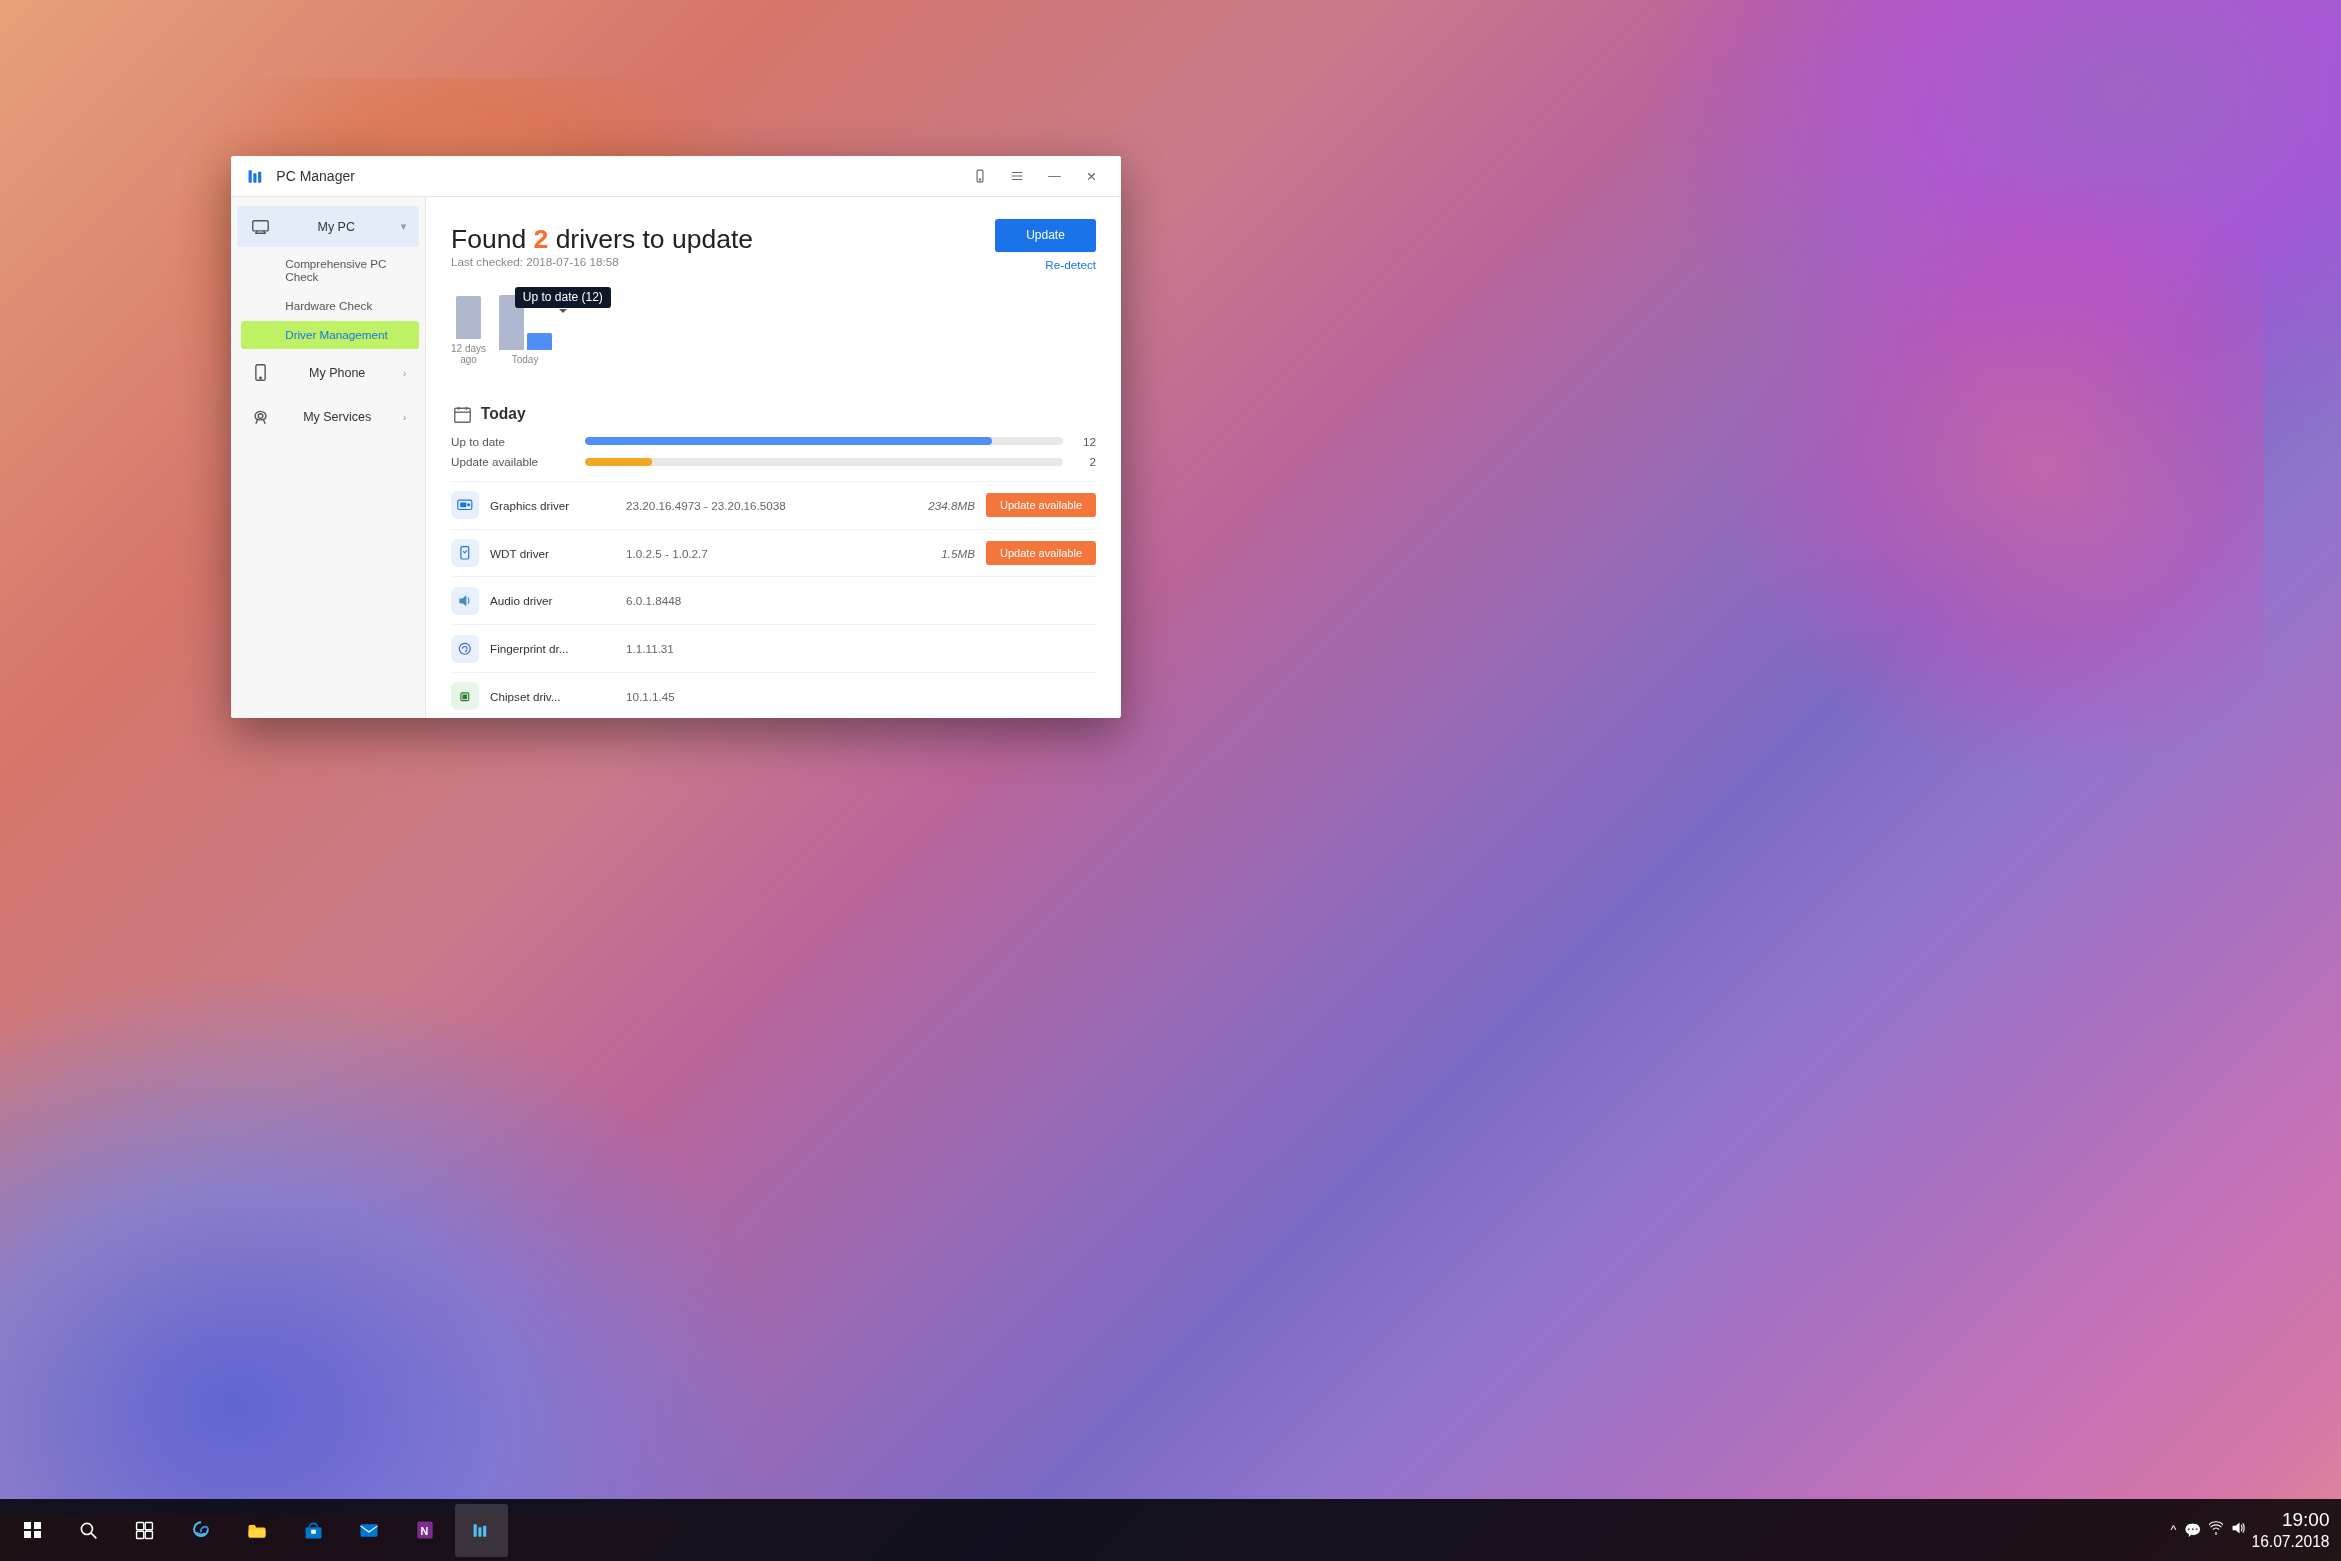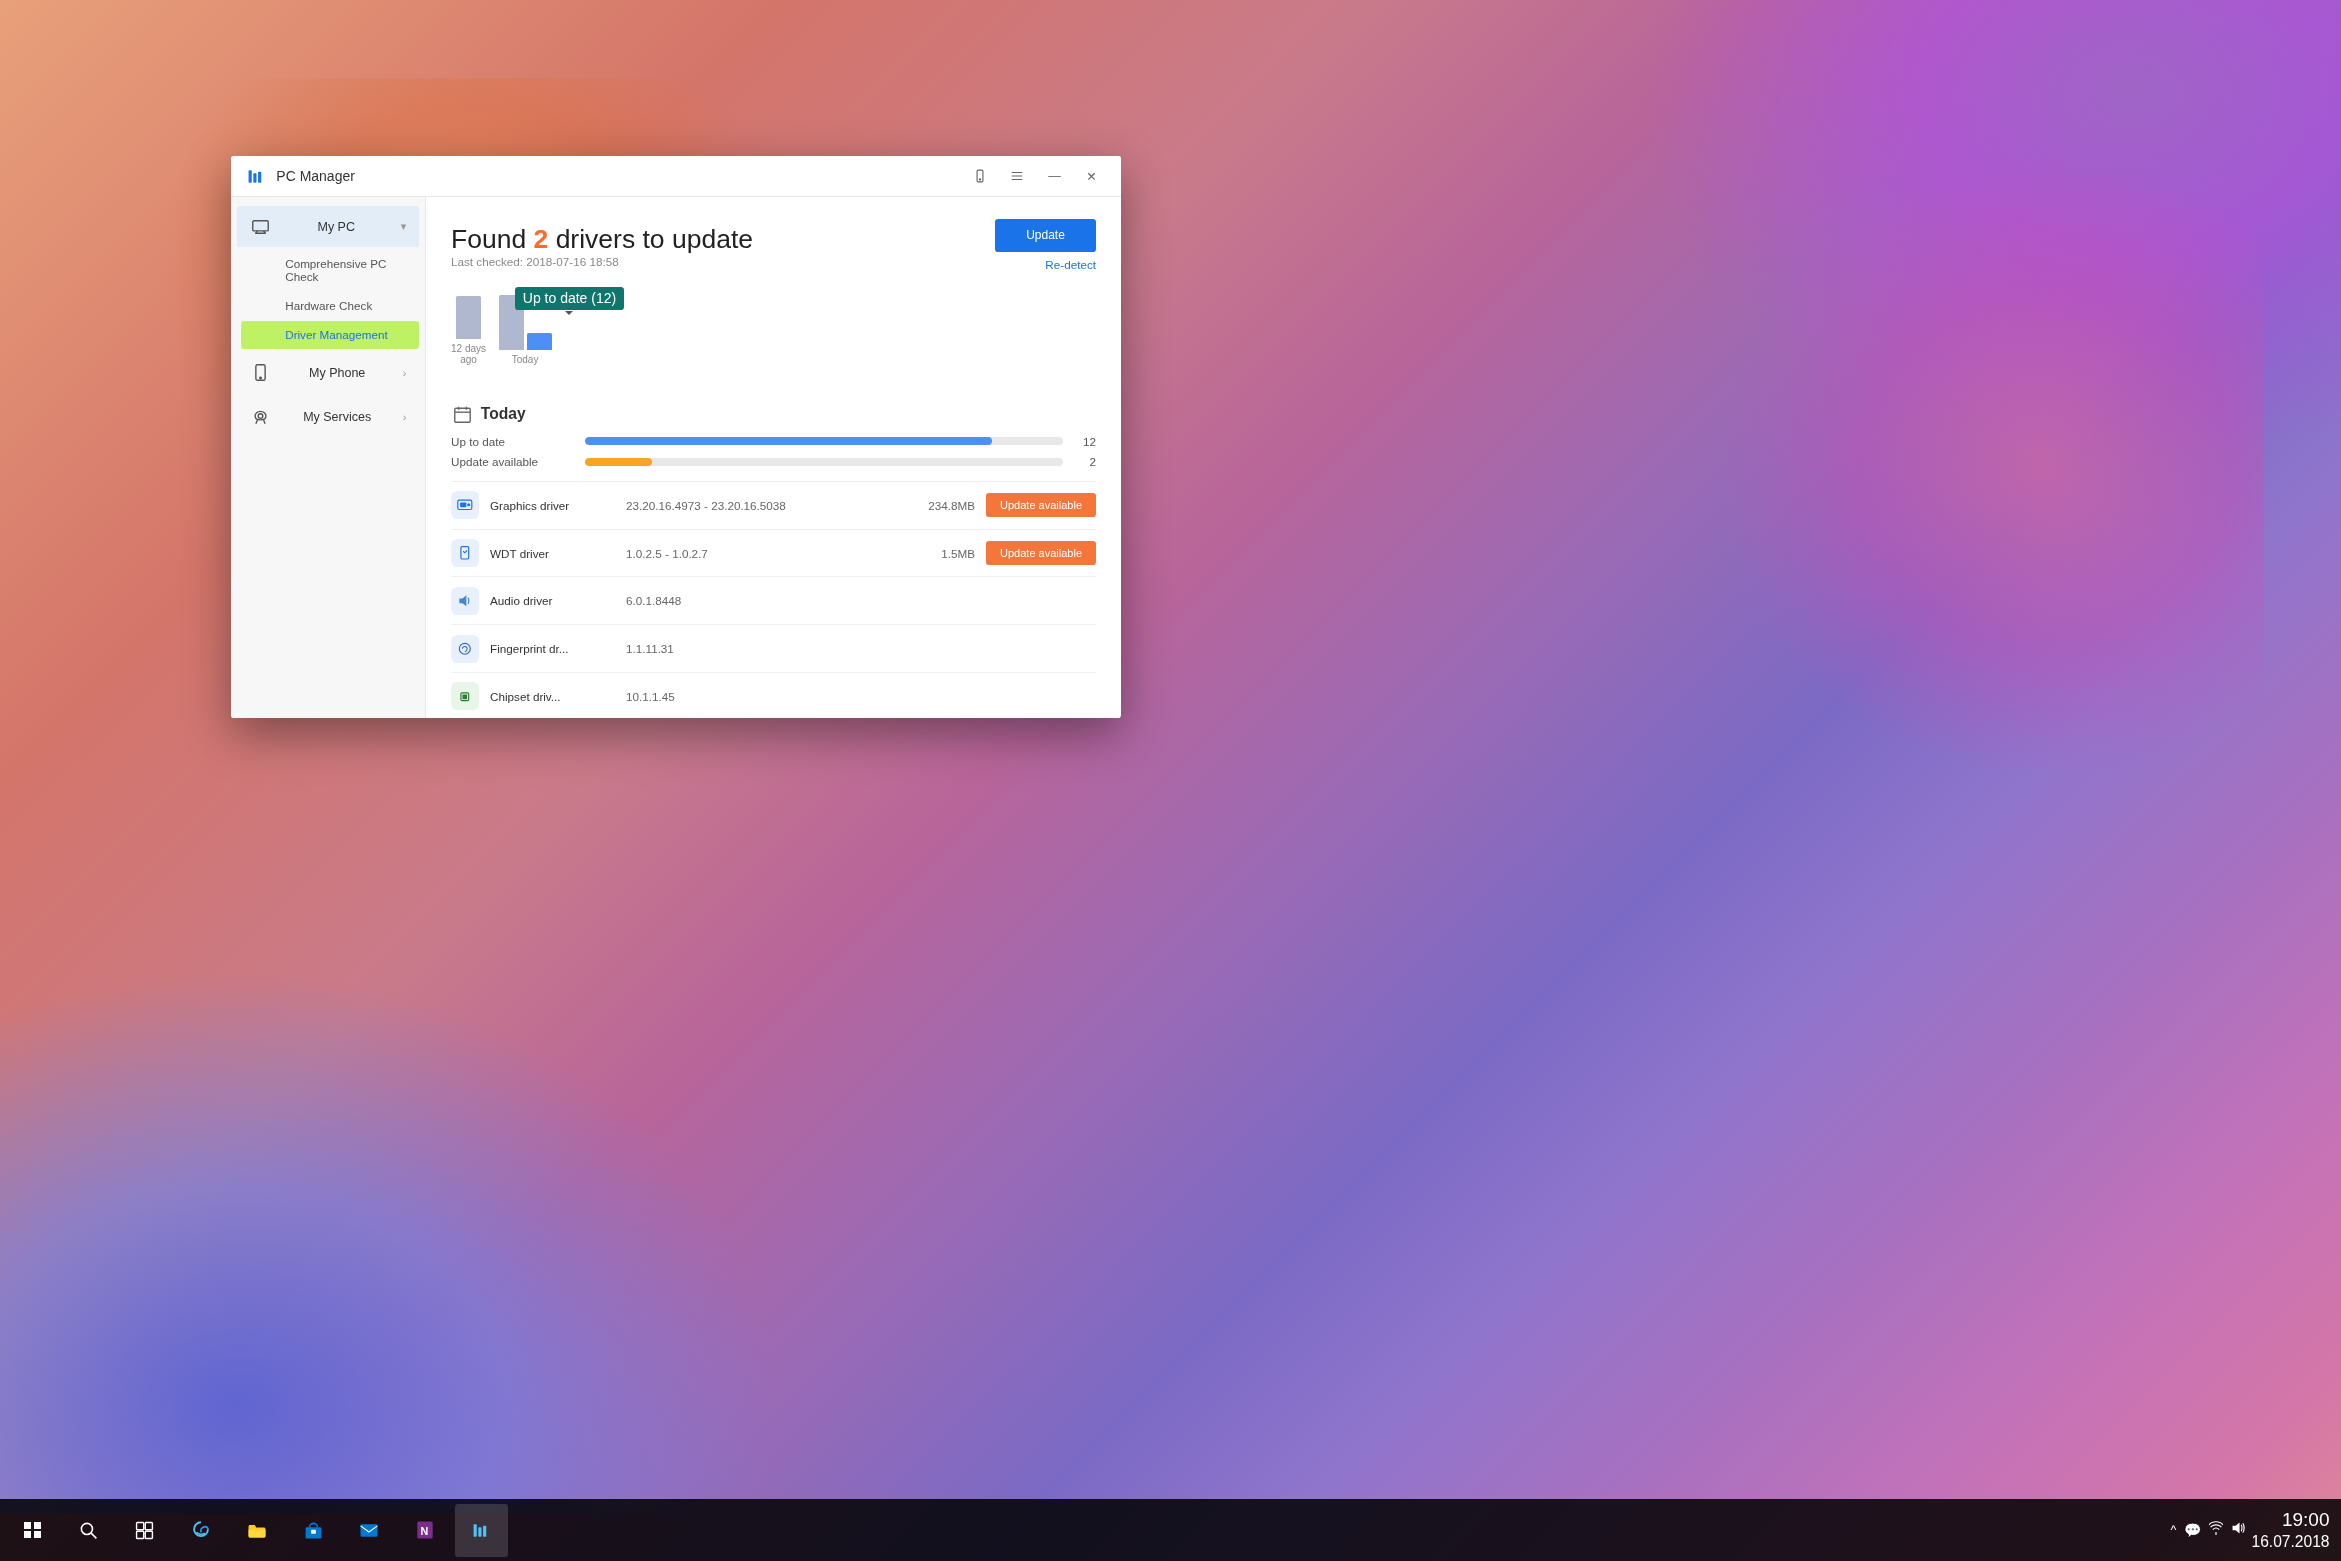--- a/index.html
+++ b/index.html
@@ -283,23 +283,23 @@
     
     .chart-container {
       margin: 15.6px 0;
       position: relative;
       height: 101px;
     }
     .tooltip-bubble {
       position: absolute;
       top: 0;
       left: 64px;
-      background: #0f766e;
+      background: #0f172a;
       color: white;
-      font-size: 14px;
+      font-size: 12px;
       padding: 3.9px 7.8px;
       border-radius: 3.1px;
       white-space: nowrap;
     }
     .tooltip-bubble::after {
       content: '';
       position: absolute;
       bottom: -4.7px;
       left: 50%;
       transform: translateX(-50%);
@@ -417,20 +417,21 @@
     .driver-version {
       flex: 1;
       font-size: 11.7px;
       color: #666;
     }
     .driver-size {
       width: 78px;
       font-size: 11.7px;
       color: #666;
       text-align: right;
+      font-style: italic;
     }
     .update-avail-btn {
       background: #f5763a;
       color: white;
       border: none;
       border-radius: 3.1px;
       padding: 6.2px 14px;
       font-size: 11px;
       cursor: pointer;
       white-space: nowrap;

